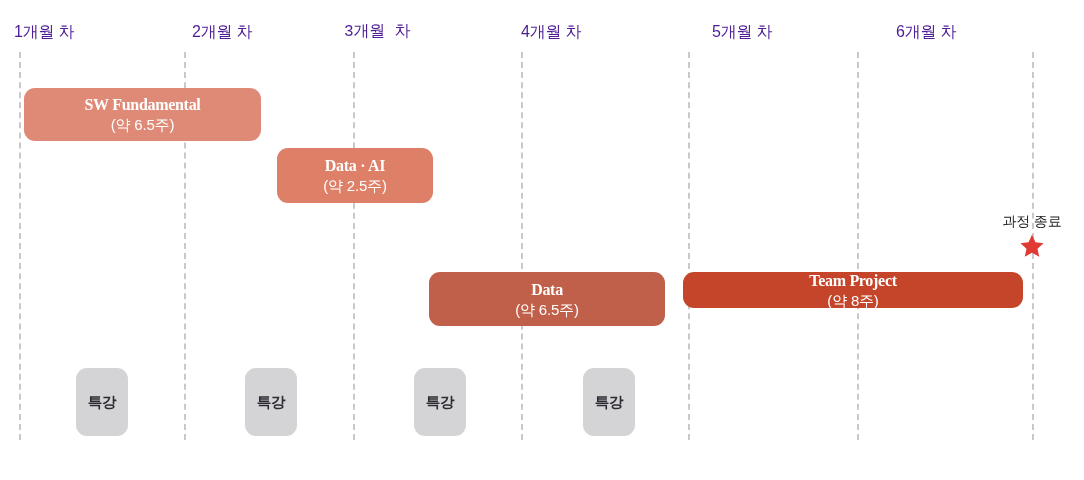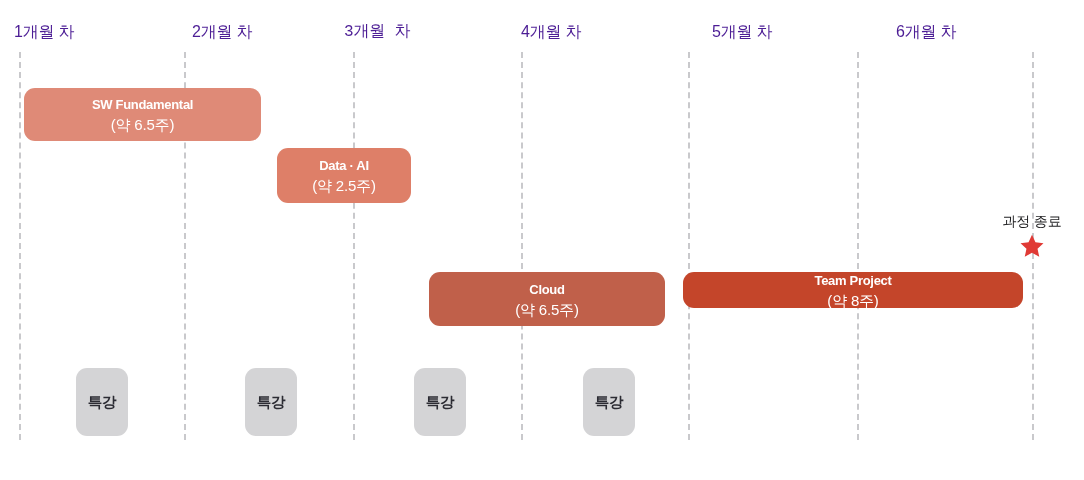--- a/index.html
+++ b/index.html
@@ -48,25 +48,26 @@
     box-sizing: border-box;
     display: flex;
     flex-direction: column;
     align-items: center;
     justify-content: center;
     color: #ffffff;
     text-align: center;
     overflow: hidden;
   }
   .bar-title {
-    font-size: 13px;
+    font-size: 16px;
     font-weight: bold;
     line-height: 21px;
     letter-spacing: -0.3px;
     white-space: nowrap;
+    font-family: Liberation Serif, serif;
   }
   .bar-duration {
     font-size: 15px;
     font-weight: 400;
     line-height: 20px;
     letter-spacing: -0.2px;
     white-space: nowrap;
   }
 
   
@@ -129,27 +130,27 @@
     <div class="month-label" style="left:896px;">6개월 차</div>
   </div>
 
   <div>
 
     <div class="bar" style="left:24px; top:88px; width:237px; height:53px; background:#df8a77;">
       <span class="bar-title">SW Fundamental</span>
       <span class="bar-duration">(약 6.5주)</span>
     </div>
 
-    <div class="bar" style="left:277px; top:148px; width:134px; height:55px; background:#de7f68;">
+    <div class="bar" style="left:277px; top:148px; width:156px; height:55px; background:#de7f68;">
       <span class="bar-title">Data · AI</span>
       <span class="bar-duration">(약 2.5주)</span>
     </div>
 
     <div class="bar" style="left:429px; top:272px; width:236px; height:54px; background:#c0604a;">
-      <span class="bar-title">Cloud</span>
+      <span class="bar-title">Data</span>
       <span class="bar-duration">(약 6.5주)</span>
     </div>
 
     <div class="bar" style="left:683px; top:272px; width:340px; height:36px; background:#c4452a;">
       <span class="bar-title">Team Project</span>
       <span class="bar-duration">(약 8주)</span>
     </div>
 
   </div>
 

